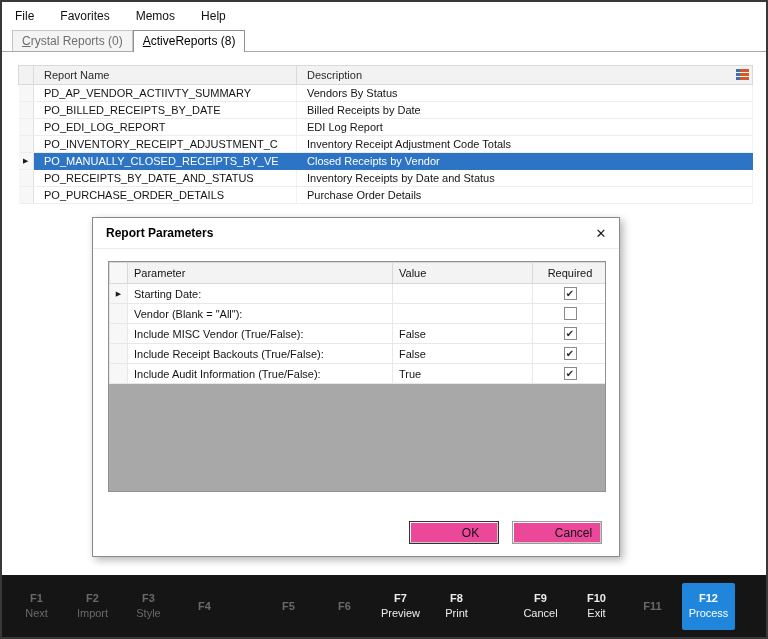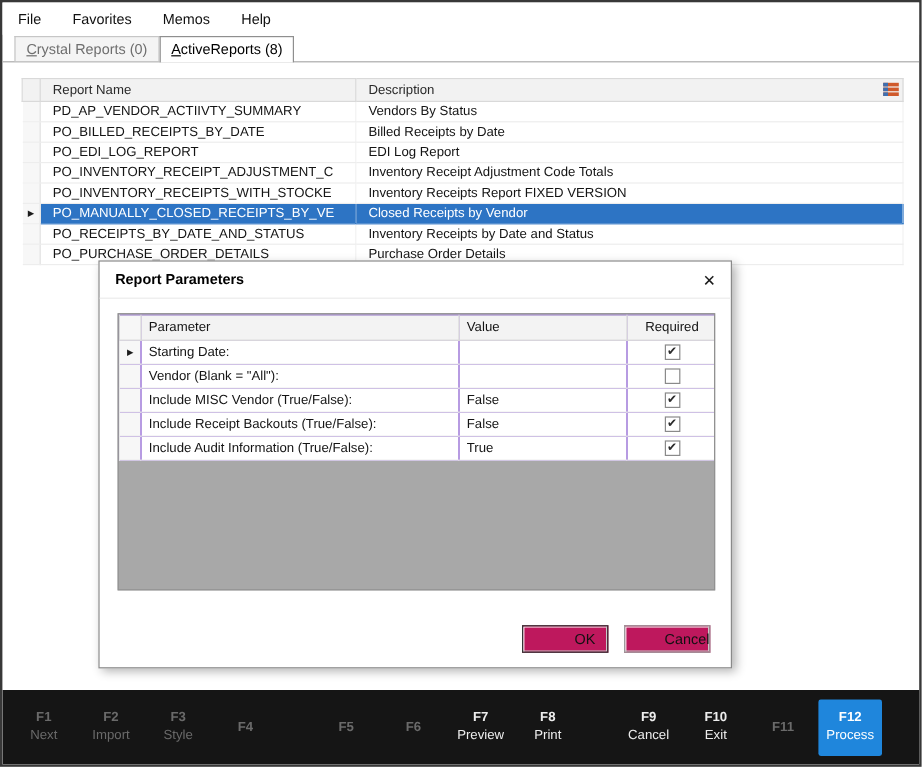--- a/index.html
+++ b/index.html
@@ -26,34 +26,34 @@
   .rtable td { height: 17px; border-bottom: 1px solid #ededed; border-right: 1px solid #f2f2f2; padding: 0 4px 0 10px; white-space: nowrap; overflow: hidden; }
   .sel-col { width: 15px; padding: 0 !important; text-align: center; }
   td.sel-col { background: #f7f7f7; border-right: 1px solid #e2e2e2; font-size: 7px; color: #1c1c1c; }
   .name-col { width: 263px; }
   tr.selected td.datacell { background: var(--selection, #2d74c4); color: #fff; border-bottom-color: var(--selection, #2d74c4); border-right-color: var(--selection, #2d74c4); }
 
   .grid-menu { position: absolute; top: 2px; right: 3px; width: 15px; height: 15px; display: flex; flex-direction: column; justify-content: space-between; padding: 2px 1px; cursor: pointer; }
   .grid-menu .bar { height: 3px; background: #d05a2c; border-left: 4px solid #3f6fb0; }
 
   
-  .dialog { position: absolute; left: 80px; top: 215px; width: 528px; height: 340px; background: #fff; border: 1px solid #8a8a8a; box-shadow: 3px 3px 8px rgba(0,0,0,0.30); z-index: 5; }
+  .dialog { position: absolute; left: 90px; top: 215px; width: 528px; height: 340px; background: #fff; border: 1px solid #8a8a8a; box-shadow: 3px 3px 8px rgba(0,0,0,0.30); z-index: 5; }
   .dlg-title { height: 31px; display: flex; align-items: center; padding-left: 13px; font-size: 12px; font-weight: bold; color: #000; border-bottom: 1px solid #ececec; }
   .dlg-close { position: absolute; top: 0; right: 0; width: 36px; height: 31px; display: flex; align-items: center; justify-content: center; font-size: 13px; color: #1a1a1a; cursor: pointer; }
   .param-wrap { position: absolute; left: 15px; top: 43px; width: 498px; height: 231px; background: #a8a8a8; border: 1px solid #919191; overflow: hidden; }
-  .ptable { width: 100%; font-size: 11px; color: #141414; table-layout: fixed; background: #6d28d9; padding-left: 28px; }
+  .ptable { width: 100%; font-size: 11px; color: #141414; table-layout: fixed; background: #ef4444; padding-left: 28px; }
   .ptable th { background: #f3f3f3; border: 1px solid #d8d8d8; font-weight: normal; text-align: left; height: 21px; padding: 0 6px; }
   .ptable td { height: 20px; border: 1px solid #e8e8e8; background: #fff; padding: 0 6px; white-space: nowrap; overflow: hidden; }
   .p-sel { width: 18px; padding: 0 !important; text-align: center; font-size: 7px; background: #f7f7f7 !important; color: #1c1c1c; }
   .p-param { width: 265px; }
   .p-value { width: 140px; }
   td.p-req, th.p-req { width: 75px; text-align: center; }
   .checkbox { display: inline-block; width: 13px; height: 13px; line-height: 11px; border: 1px solid #8a8a8a; background: #fff; font-size: 10px; color: #2b2b2b; text-align: center; vertical-align: middle; }
   .dlg-buttons { position: absolute; right: 17px; bottom: 12px; display: flex; gap: 13px; }
-  .btn { width: 72px; height: 23px; display: flex; align-items: center; justify-content: center; font-size: 12px; background: #be185d; border: 1px solid #9c9c9c; color: #111; box-shadow: inset -1px -1px 0 #c9c9c9, inset 1px 1px 0 #fff; cursor: pointer; padding-left: 33px; }
+  .btn { width: 90px; height: 23px; display: flex; align-items: center; justify-content: center; font-size: 12px; background: #ec4899; border: 1px solid #9c9c9c; color: #111; box-shadow: inset -1px -1px 0 #c9c9c9, inset 1px 1px 0 #fff; cursor: pointer; padding-left: 33px; }
   .btn.default { border: 1px solid #333; }
 
   
   .fkey-bar { position: absolute; left: 0; right: 0; bottom: 0; height: 62px; background: #151515; display: flex; align-items: center; padding-left: 8px; }
   .fkey { width: 53px; margin-right: 3px; text-align: center; font-size: 11px; line-height: 1.35; }
   .fkey .key { font-weight: bold; }
   .fkey.dim { color: #6a6a6a; }
   .fkey.active { color: #ededed; }
   .fkey.process { background: var(--process, #1f86dc); color: #fff; height: 47px; display: flex; flex-direction: column; justify-content: center; border-radius: 2px; }
   .fkey.group-start { margin-left: 28px; }
@@ -102,25 +102,20 @@
           <tr>
             <td class="sel-col"></td>
             <td class="name-col datacell">PO_EDI_LOG_REPORT</td>
             <td class="datacell">EDI Log Report</td>
           </tr>
           <tr>
             <td class="sel-col"></td>
             <td class="name-col datacell">PO_INVENTORY_RECEIPT_ADJUSTMENT_C</td>
             <td class="datacell">Inventory Receipt Adjustment Code Totals</td>
           </tr>
-          <tr>
-            <td class="sel-col"></td>
-            <td class="name-col datacell">PO_INVENTORY_RECEIPTS_WITH_STOCKE</td>
-            <td class="datacell">Inventory Receipts Report FIXED VERSION</td>
-          </tr>
           <tr class="selected">
             <td class="sel-col">▶</td>
             <td class="name-col datacell">PO_MANUALLY_CLOSED_RECEIPTS_BY_VE</td>
             <td class="datacell">Closed Receipts by Vendor</td>
           </tr>
           <tr>
             <td class="sel-col"></td>
             <td class="name-col datacell">PO_RECEIPTS_BY_DATE_AND_STATUS</td>
             <td class="datacell">Inventory Receipts by Date and Status</td>
           </tr>

